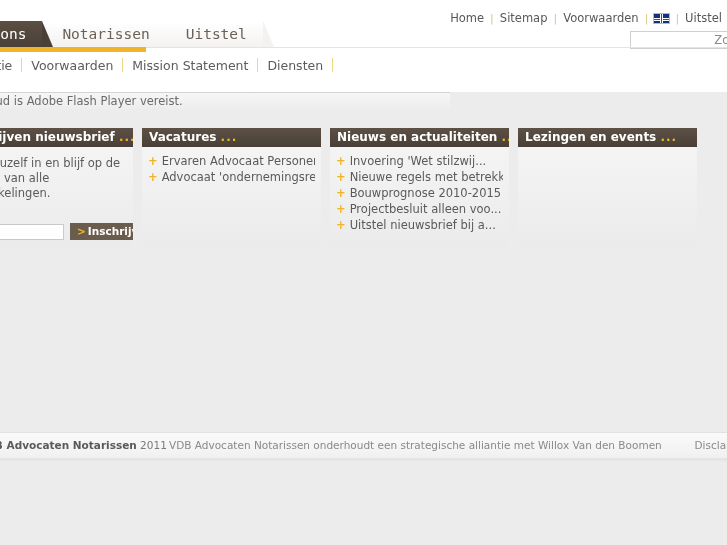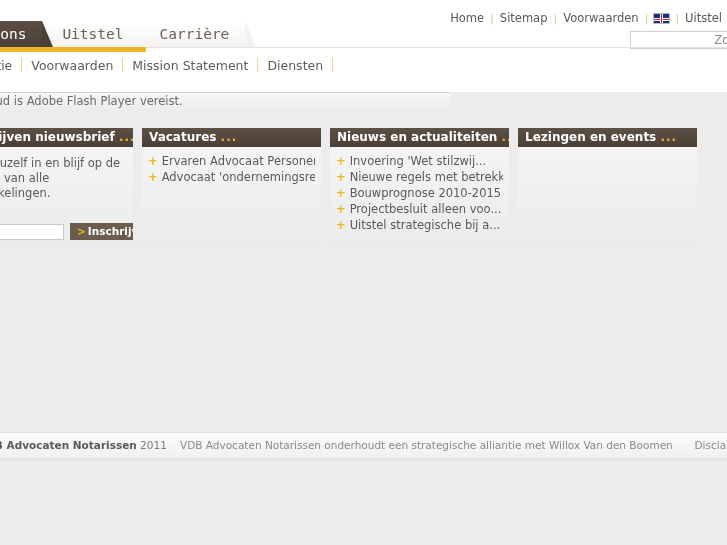--- a/index.html
+++ b/index.html
@@ -336,21 +336,21 @@
     white-space: nowrap;
   }
   .footer-copy {
     position: absolute;
     left: 24px;
     top: 6px;
   }
   .footer-copy b { color: #5a5a5a; }
   .footer-mid {
     position: absolute;
-    left: 226px;
+    left: 215px;
     top: 6px;
     color: #8a8a8a;
   }
   .footer-disc {
     position: absolute;
     right: 24px;
     top: 6px;
     color: #8a8a8a;
     cursor: pointer;
   }
@@ -384,24 +384,24 @@
 
   <div class="search-wrap">
     <input class="search-input" type="text" value="Zoek" style="">
   </div>
 
   <div class="mainnav">
     <div class="tab active">
       <span>er ons</span>
     </div>
     <div class="tab">
+      <span>Notarissen</span>
+    </div>
+    <div class="tab">
       <span>Uitstel</span>
-    </div>
-    <div class="tab">
-      <span>Carrière</span>
     </div>
   </div>
 
   <div class="nav-baseline"></div>
   <div class="gold-bar"></div>
 
   <div class="subnav">
     <a class="subnav-item" href="#">anisatie</a>
     <span class="subnav-sep"></span>
     <a class="subnav-item" href="#">Voorwaarden</a>
@@ -465,21 +465,21 @@
           <li>
             <span class="plus">+</span><span>Nieuwe regels met betrekk...</span>
           </li>
           <li>
             <span class="plus">+</span><span>Bouwprognose 2010-2015 sc...</span>
           </li>
           <li>
             <span class="plus">+</span><span>Projectbesluit alleen voo...</span>
           </li>
           <li>
-            <span class="plus">+</span><span>Uitstel strategische bij a...</span>
+            <span class="plus">+</span><span>Uitstel nieuwsbrief bij a...</span>
           </li>
         </ul>
       </div>
     </div>
 
     <div class="panel">
       <div class="panel-head">
         <span>Lezingen en events</span>
         <span class="dots">...</span>
       </div>

